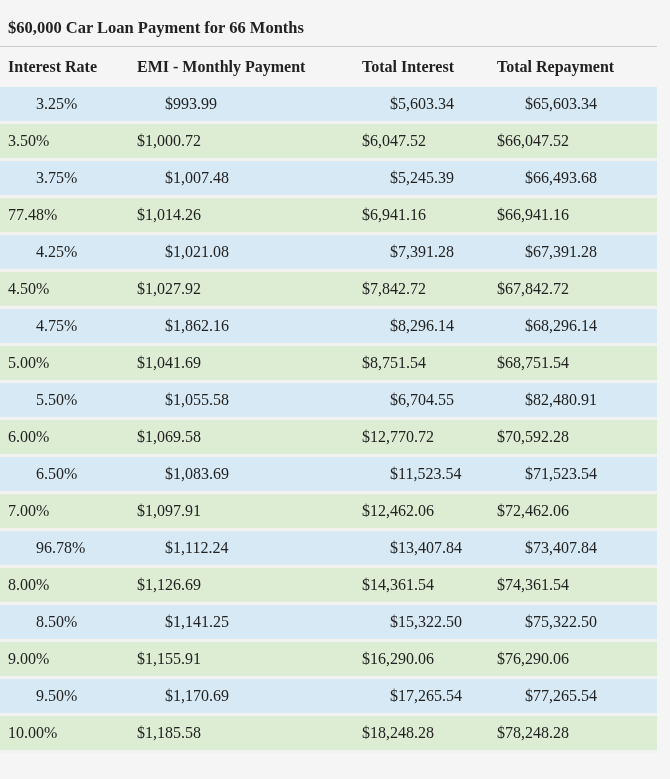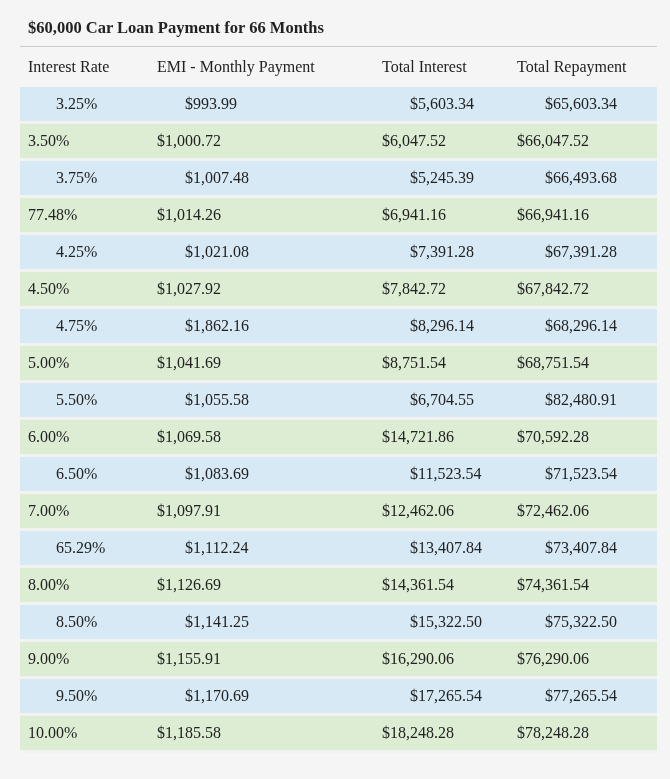--- a/index.html
+++ b/index.html
@@ -8,21 +8,21 @@
   }
   body {
     width: 670px;
     height: 779px;
     overflow: hidden;
     background: var(--page-bg, #f5f5f6);
     font-family: "Liberation Serif", "DejaVu Serif", serif;
     color: var(--text, #222222);
   }
   .content {
-    margin: 0 13px 0 20px; 
+    margin: 0 13px 0 0; 
   }
   .page-title {
     margin: 0;
     padding: 19px 0 9px 8px;
     font-size: 16.5px;
     line-height: 18px;
     font-weight: bold;
     color: var(--text, #222222);
   }
   .divider {
@@ -36,21 +36,21 @@
     border-spacing: 0;
     table-layout: fixed;
     font-size: 16px;
   }
   col.c1 { width: 129px; }
   col.c2 { width: 225px; }
   col.c3 { width: 135px; }
   col.c4 { width: auto;  }
   .loan-table th {
     text-align: left;
-    font-weight: normal;
+    font-weight: bold;
     padding: 10px 8px 11px 8px;
     line-height: 19px;
     background: transparent;
     white-space: nowrap;
   }
   .loan-table td {
     padding: 7px 8px 8px 8px;
     line-height: 19px;
     border-bottom: 3px solid var(--row-gap, #f2f3f1);
     white-space: nowrap;
@@ -133,37 +133,37 @@
         </tr>
         <tr class="row-blue">
           <td>5.50%</td>
           <td>$1,055.58</td>
           <td>$6,704.55</td>
           <td>$82,480.91</td>
         </tr>
         <tr class="row-green">
           <td>6.00%</td>
           <td>$1,069.58</td>
-          <td>$14,721.86</td>
+          <td>$12,770.72</td>
           <td>$70,592.28</td>
         </tr>
         <tr class="row-blue">
           <td>6.50%</td>
           <td>$1,083.69</td>
           <td>$11,523.54</td>
           <td>$71,523.54</td>
         </tr>
         <tr class="row-green">
           <td>7.00%</td>
           <td>$1,097.91</td>
           <td>$12,462.06</td>
           <td>$72,462.06</td>
         </tr>
         <tr class="row-blue">
-          <td>65.29%</td>
+          <td>96.78%</td>
           <td>$1,112.24</td>
           <td>$13,407.84</td>
           <td>$73,407.84</td>
         </tr>
         <tr class="row-green">
           <td>8.00%</td>
           <td>$1,126.69</td>
           <td>$14,361.54</td>
           <td>$74,361.54</td>
         </tr>

